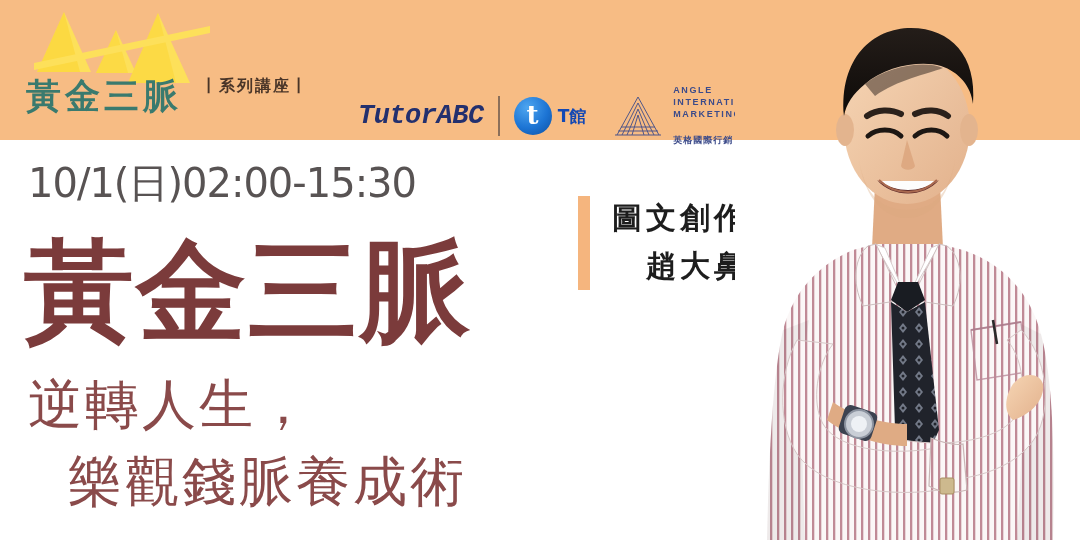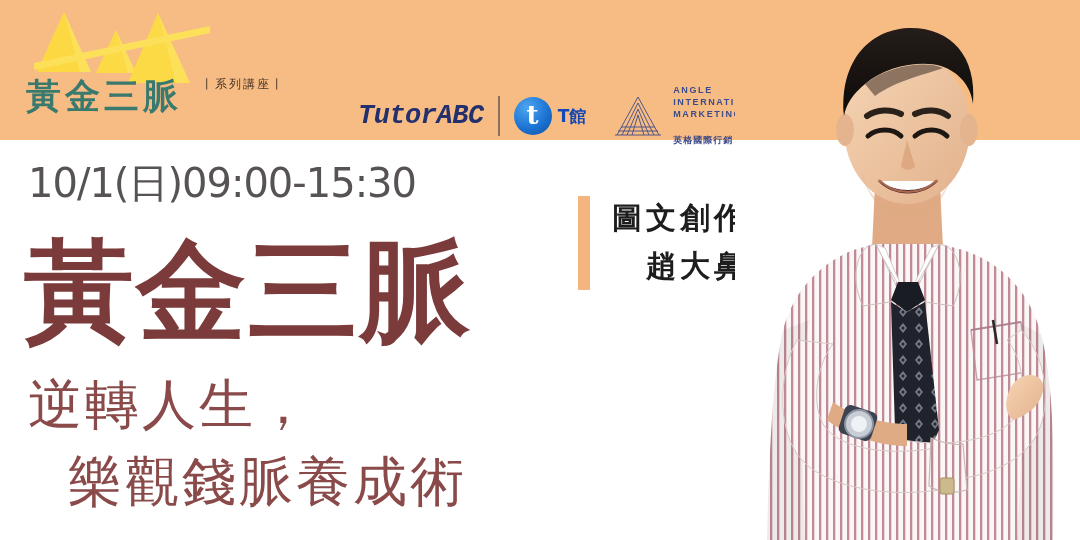--- a/index.html
+++ b/index.html
@@ -48,22 +48,22 @@
     font-size: 35px;
     font-weight: 700;
     color: #3a7a6e;
     letter-spacing: 4px;
     line-height: 1;
     white-space: nowrap;
   }
   .brand-series {
     margin-left: 10px;
     font-family: "DejaVu Serif", "Liberation Serif", serif;
-    font-size: 12px;
-    font-weight: 400;
+    font-size: 16px;
+    font-weight: 700;
     color: #4a3528;
     letter-spacing: 2px;
     white-space: nowrap;
     line-height: 1;
   }
 
   
   .logos {
     position: absolute;
     left: 358px; top: 92px;
@@ -276,21 +276,21 @@
       <div class="angle-text">
         <div class="en">ANGLE</div>
         <div class="en">INTERNATIONAL</div>
         <div class="en">MARKETING</div>
         <div class="cn">英格國際行銷</div>
       </div>
     </div>
 
   </div>
 
-  <div class="datetime">10/1(日)09:00-15:30</div>
+  <div class="datetime">10/1(日)02:00-15:30</div>
 
   <div class="headline">黃金三脈</div>
   <div class="subline subline-1">逆轉人生，</div>
   <div class="subline subline-2">樂觀錢脈養成術</div>
 
   <div class="speaker">
     <div class="speaker-bar"></div>
     <div class="speaker-text">
       <div class="speaker-role">圖文創作家</div>
       <div class="speaker-name">趙大鼻</div>

